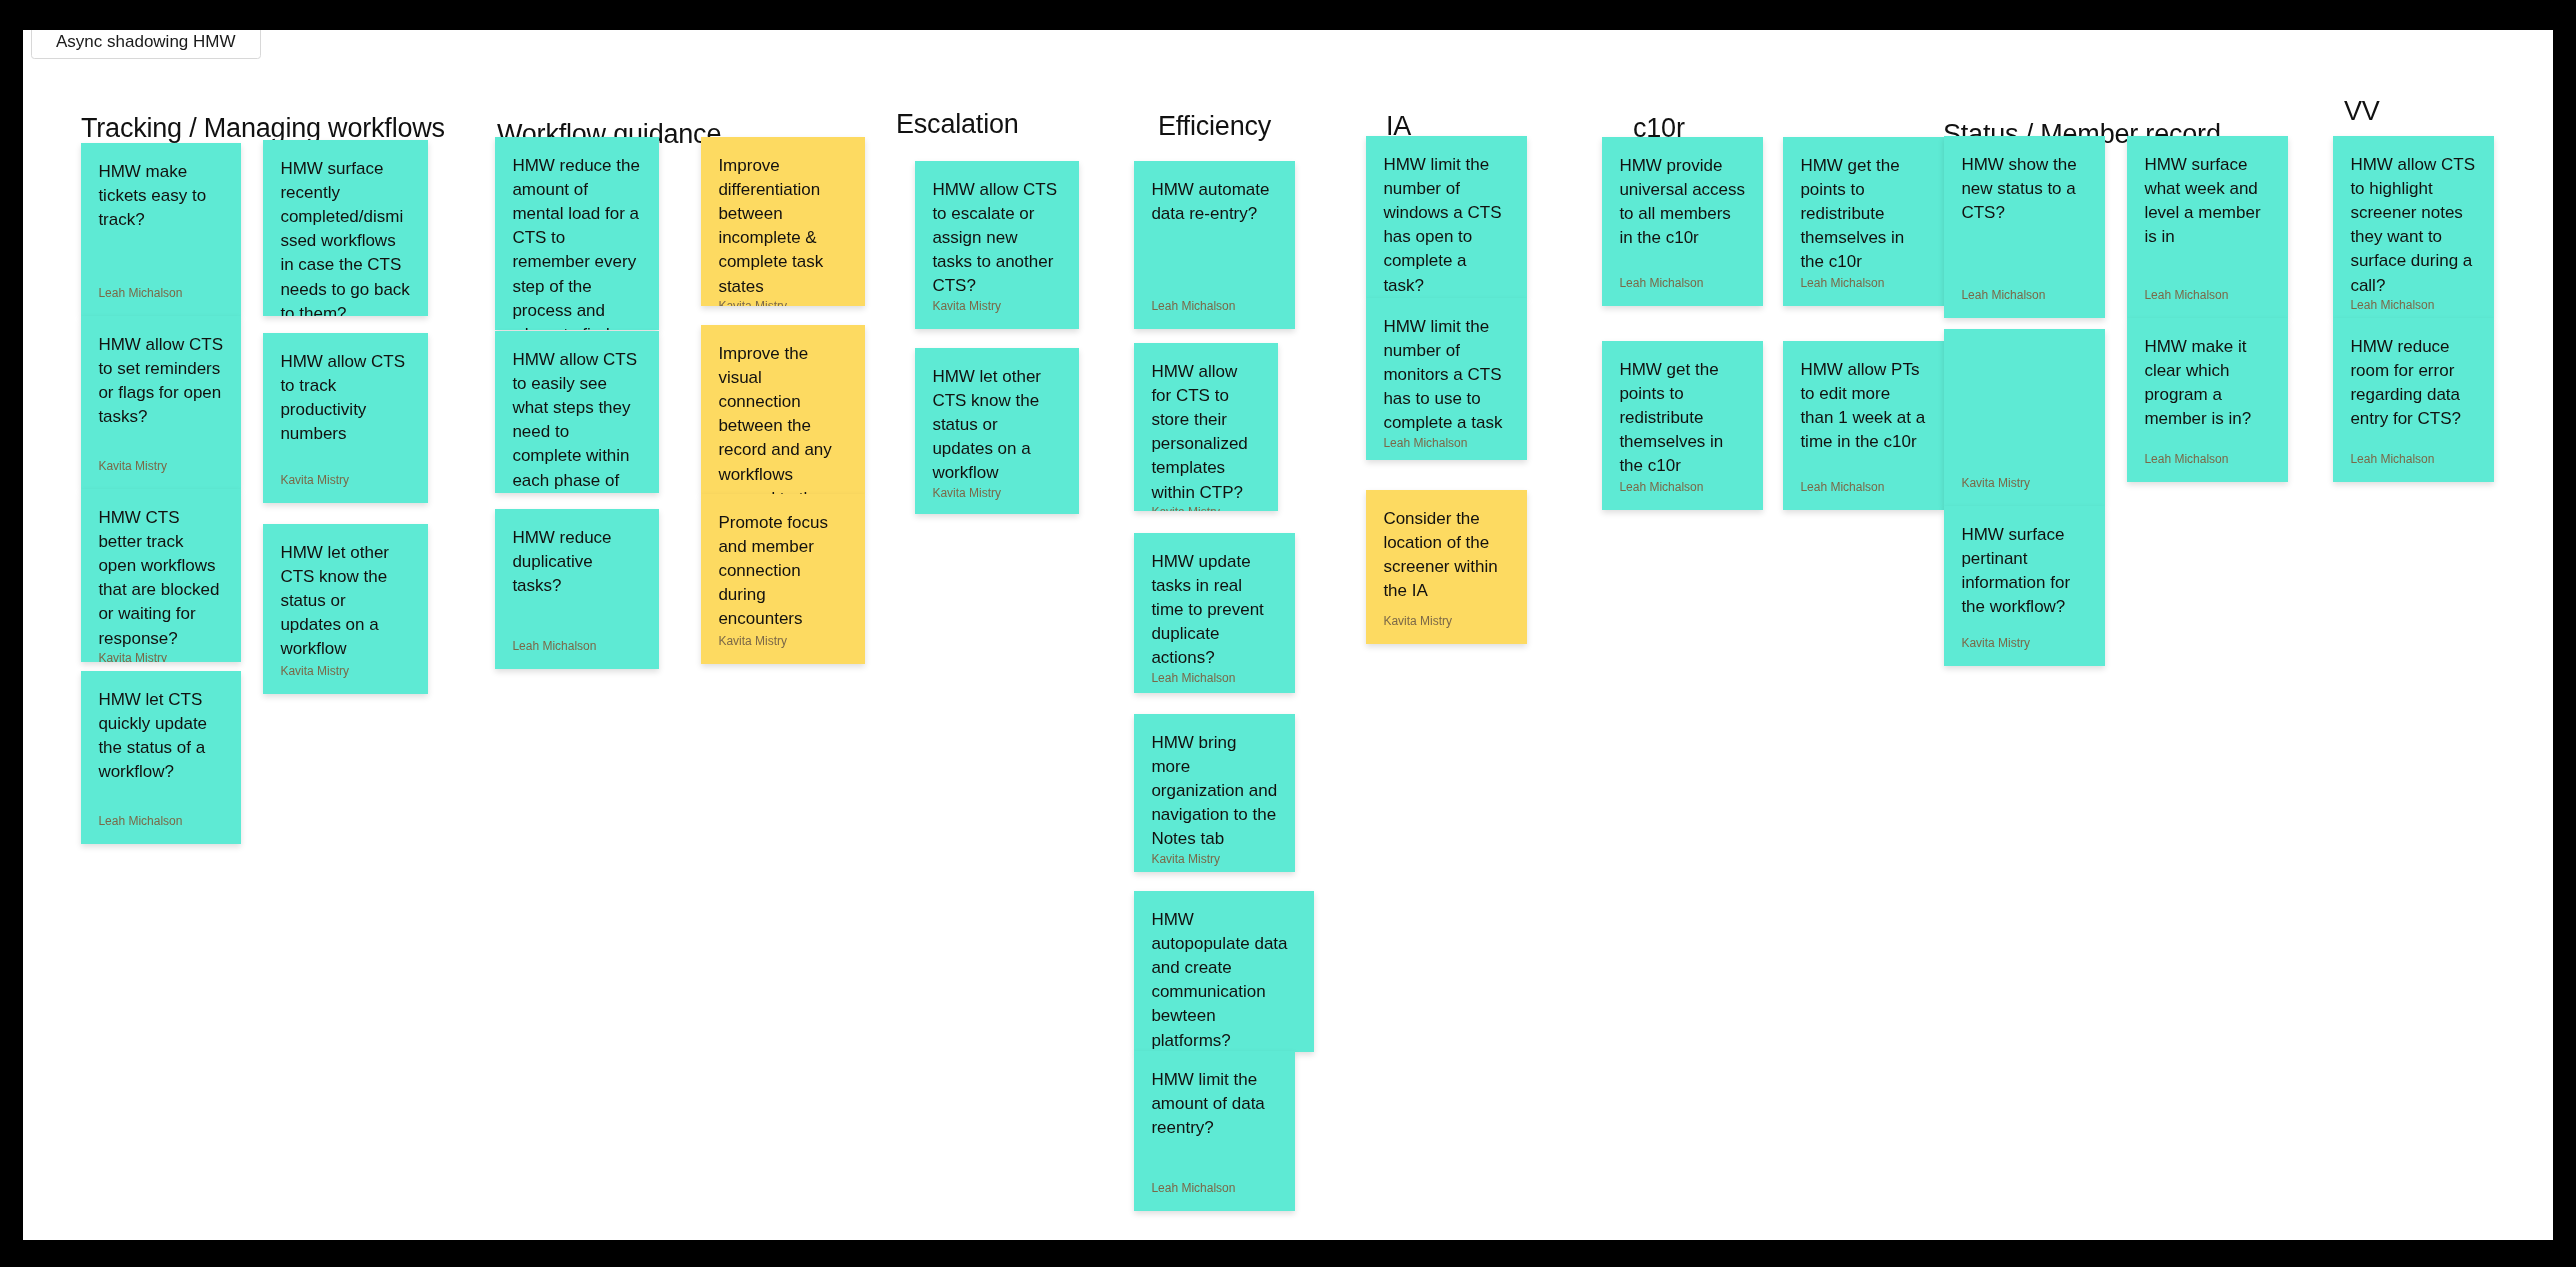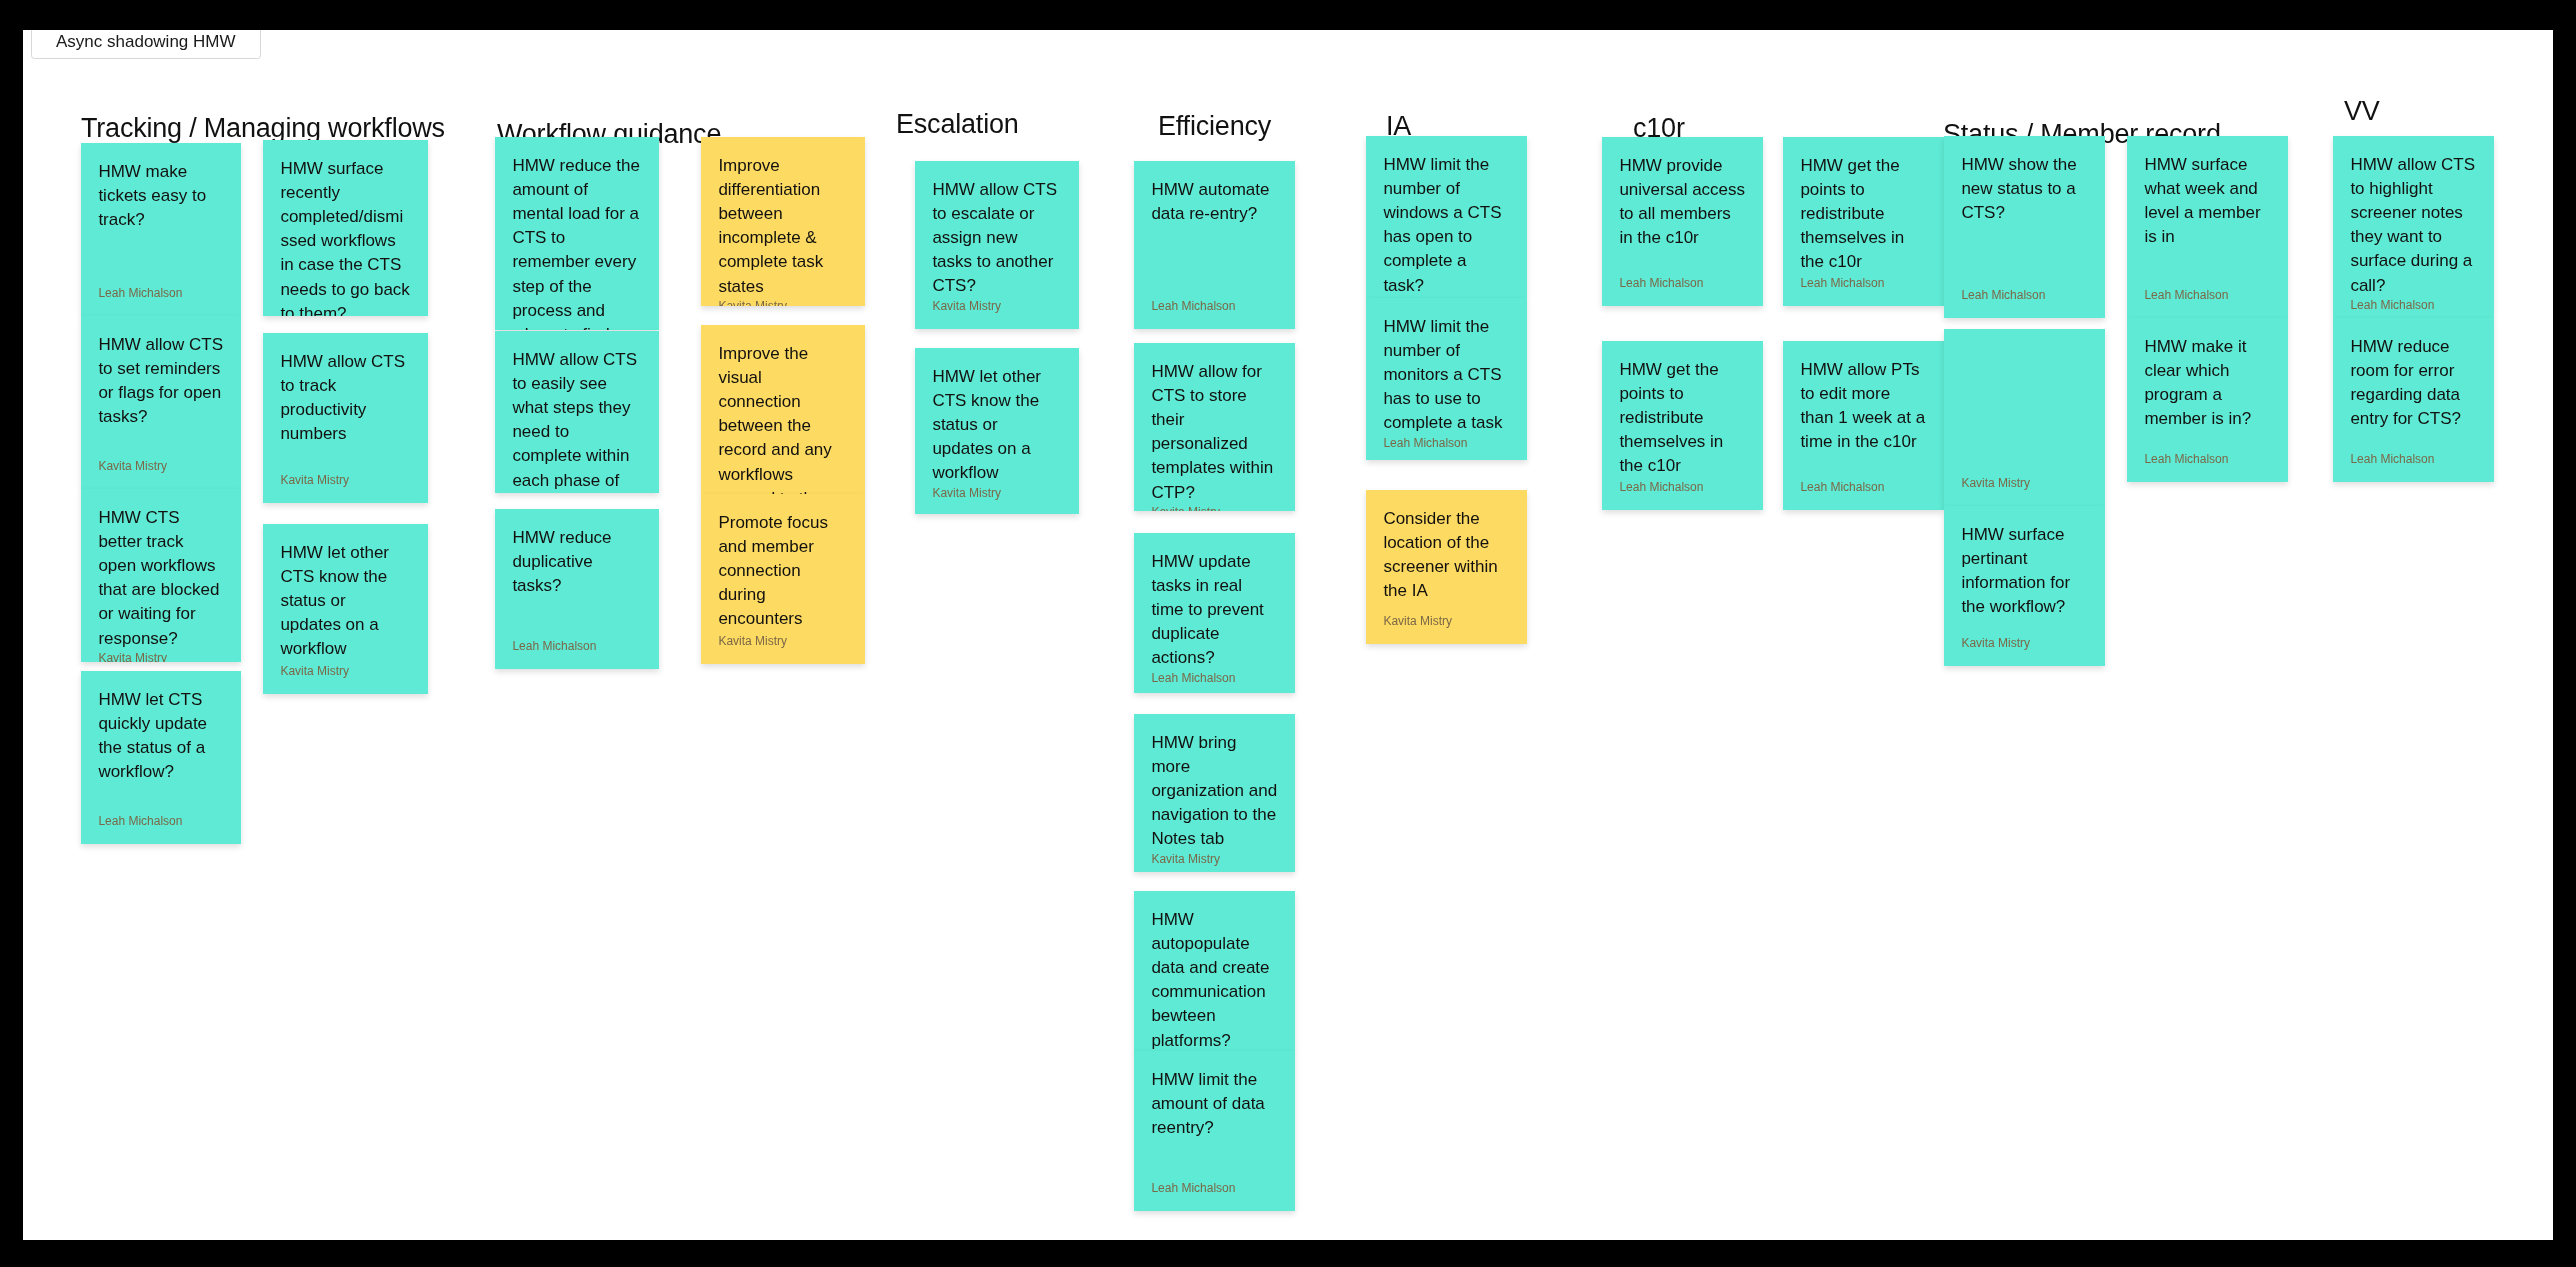--- a/index.html
+++ b/index.html
@@ -149,33 +149,33 @@
   </div>
   <div class="note" style="left:892px; top:318px; width:164px; height:166px;">
     <div class="body">HMW let other CTS know the status or updates on a workflow</div>
     <div class="author">Kavita Mistry</div>
   </div>
 
   <div class="note" style="left:1111px; top:131px; width:161px; height:168px;justify-content:flex-end;">
     <div class="body">HMW automate data re-entry?</div>
     <div class="author">Leah Michalson</div>
   </div>
-  <div class="note" style="left:1111px; top:313px; width:161px; height:168px;">
+  <div class="note" style="left:1111px; top:313px; width:144px; height:168px;">
     <div class="body">HMW allow for CTS to store their personalized templates within CTP?</div>
     <div class="author">Kavita Mistry</div>
   </div>
   <div class="note" style="left:1111px; top:503px; width:161px; height:160px;">
     <div class="body">HMW update tasks in real time to prevent duplicate actions?</div>
     <div class="author">Leah Michalson</div>
   </div>
   <div class="note" style="left:1111px; top:684px; width:161px; height:158px;">
     <div class="body">HMW bring more organization and navigation to the Notes tab</div>
     <div class="author">Kavita Mistry</div>
   </div>
-  <div class="note" style="left:1111px; top:861px; width:161px; height:161px;">
+  <div class="note" style="left:1111px; top:861px; width:180px; height:161px;">
     <div class="body">HMW autopopulate data and create communication bewteen platforms?</div>
 
   </div>
   <div class="note" style="left:1111px; top:1021px; width:161px; height:160px;">
     <div class="body">HMW limit the amount of data reentry?</div>
     <div class="author">Leah Michalson</div>
   </div>
 
   <div class="note" style="left:1343px; top:106px; width:161px; height:162px;">
     <div class="body">HMW limit the number of windows a CTS has open to complete a task?</div>

